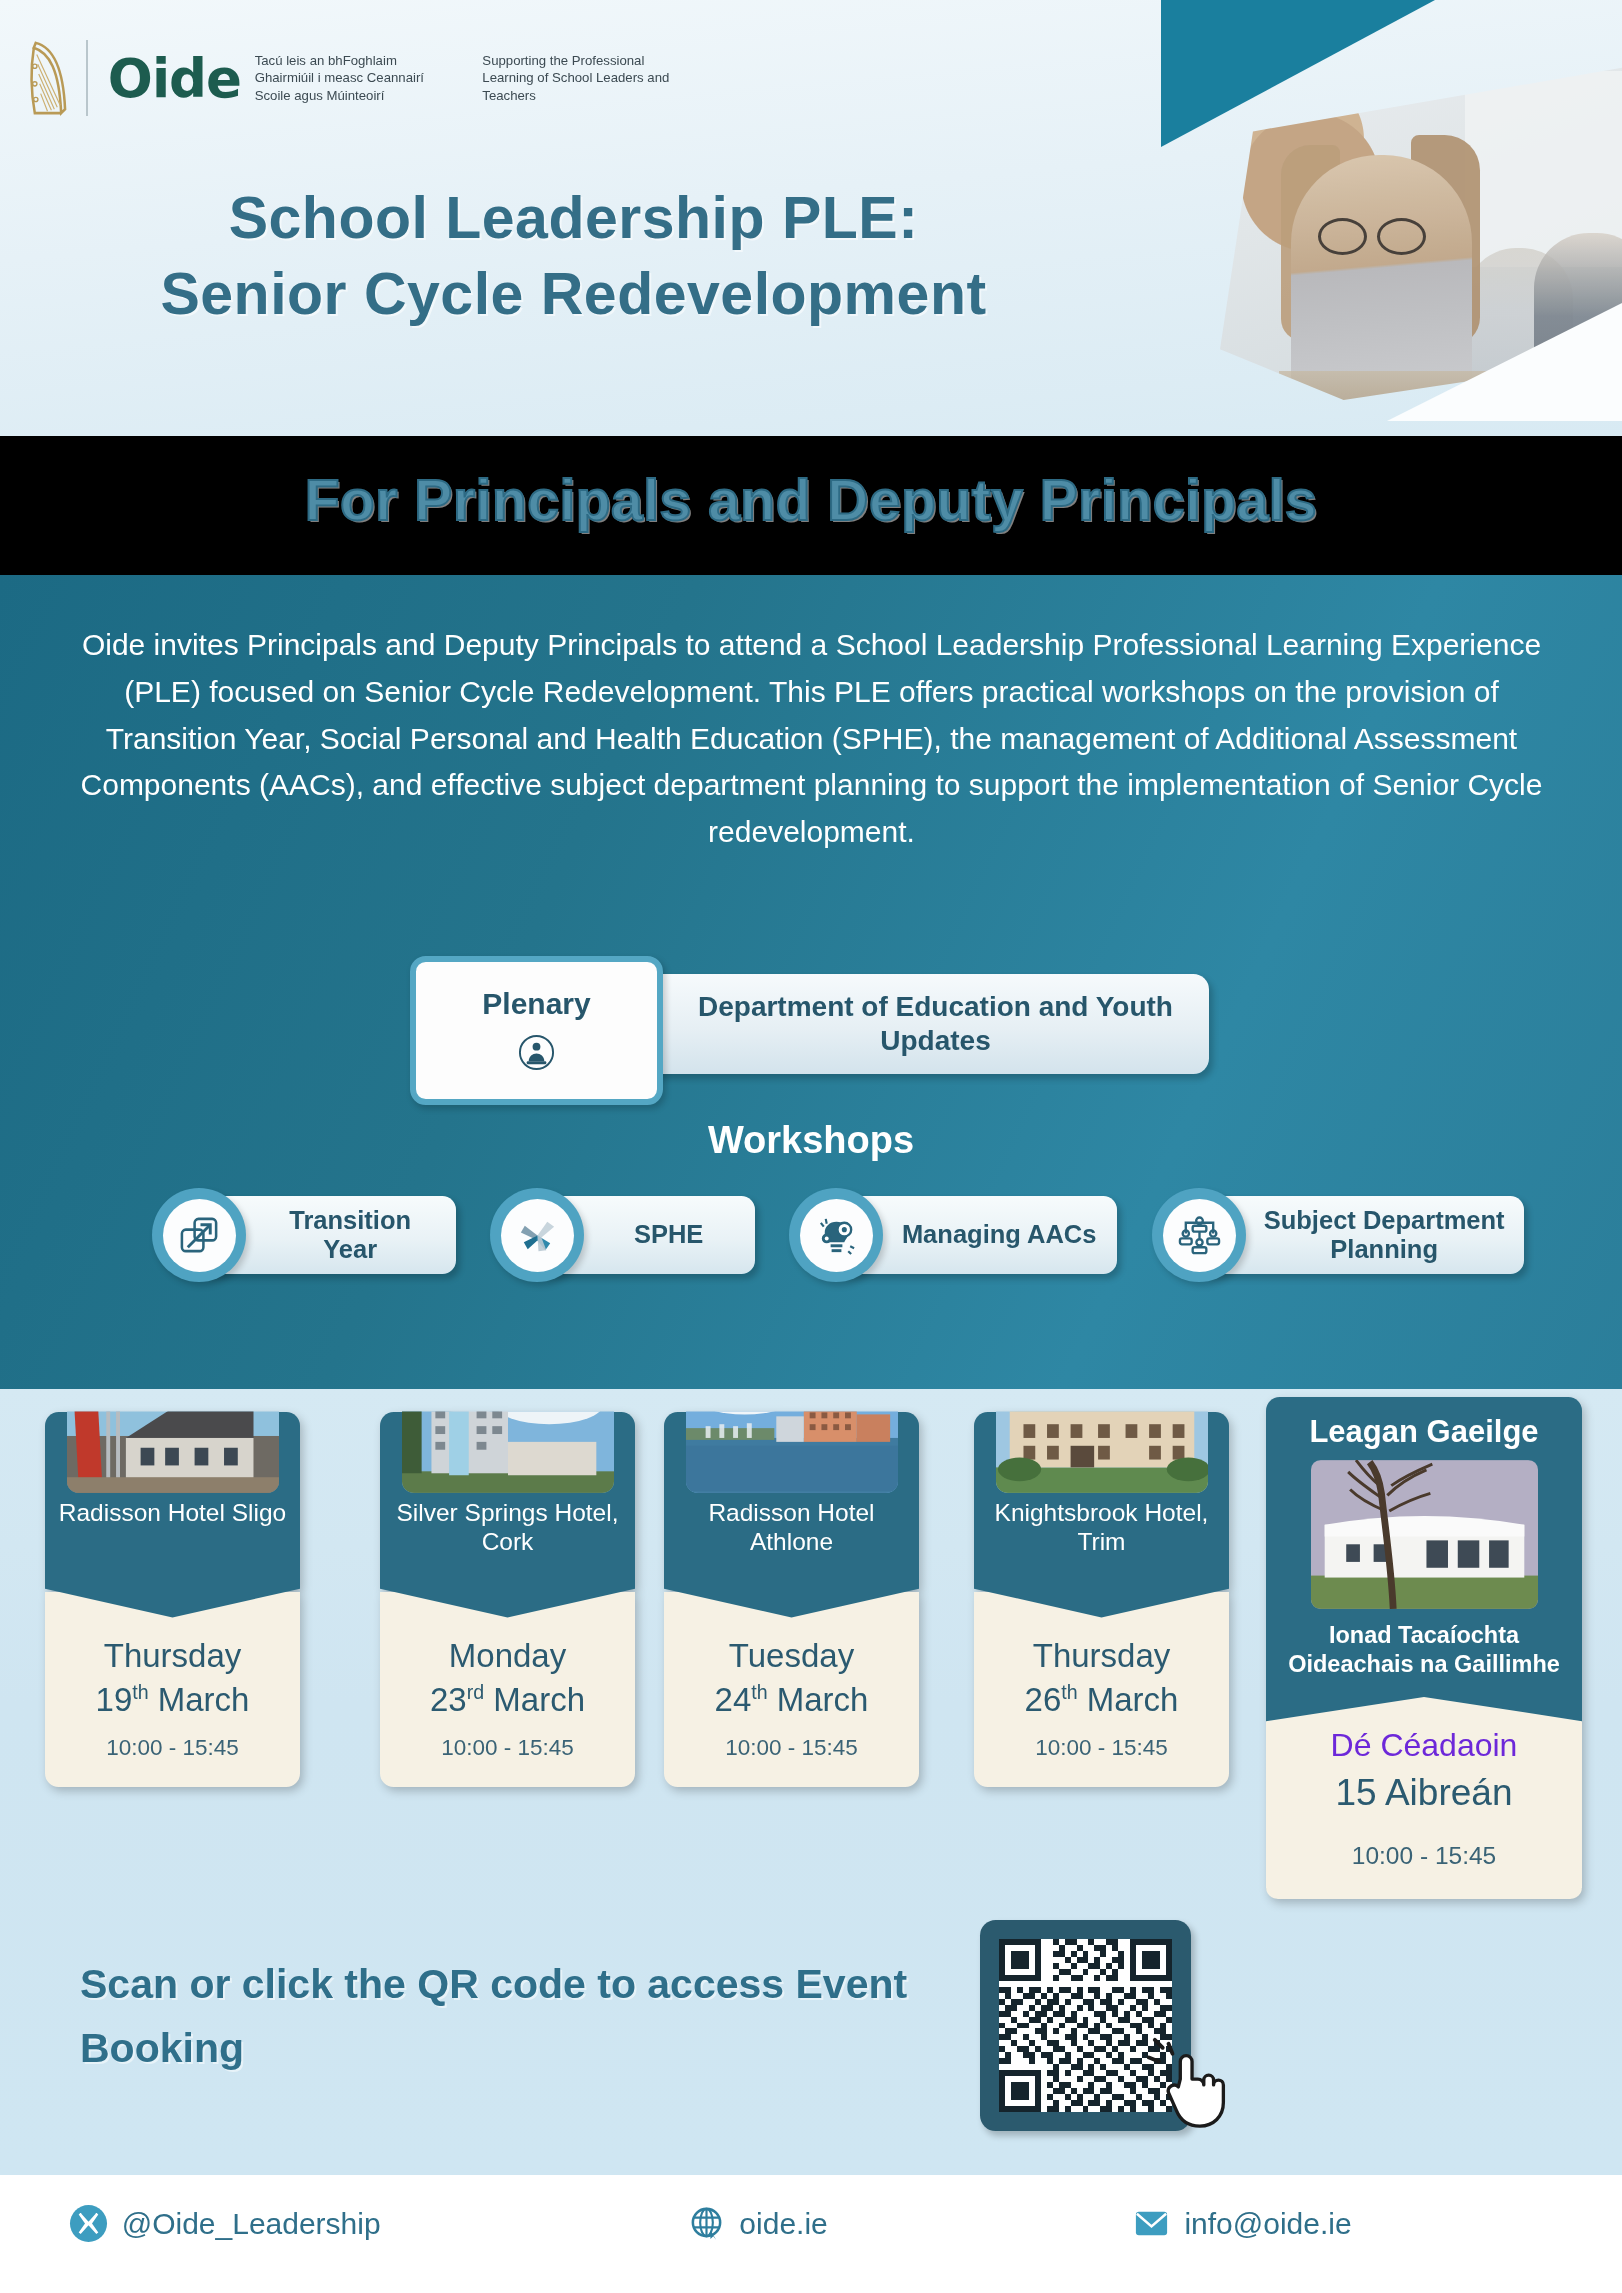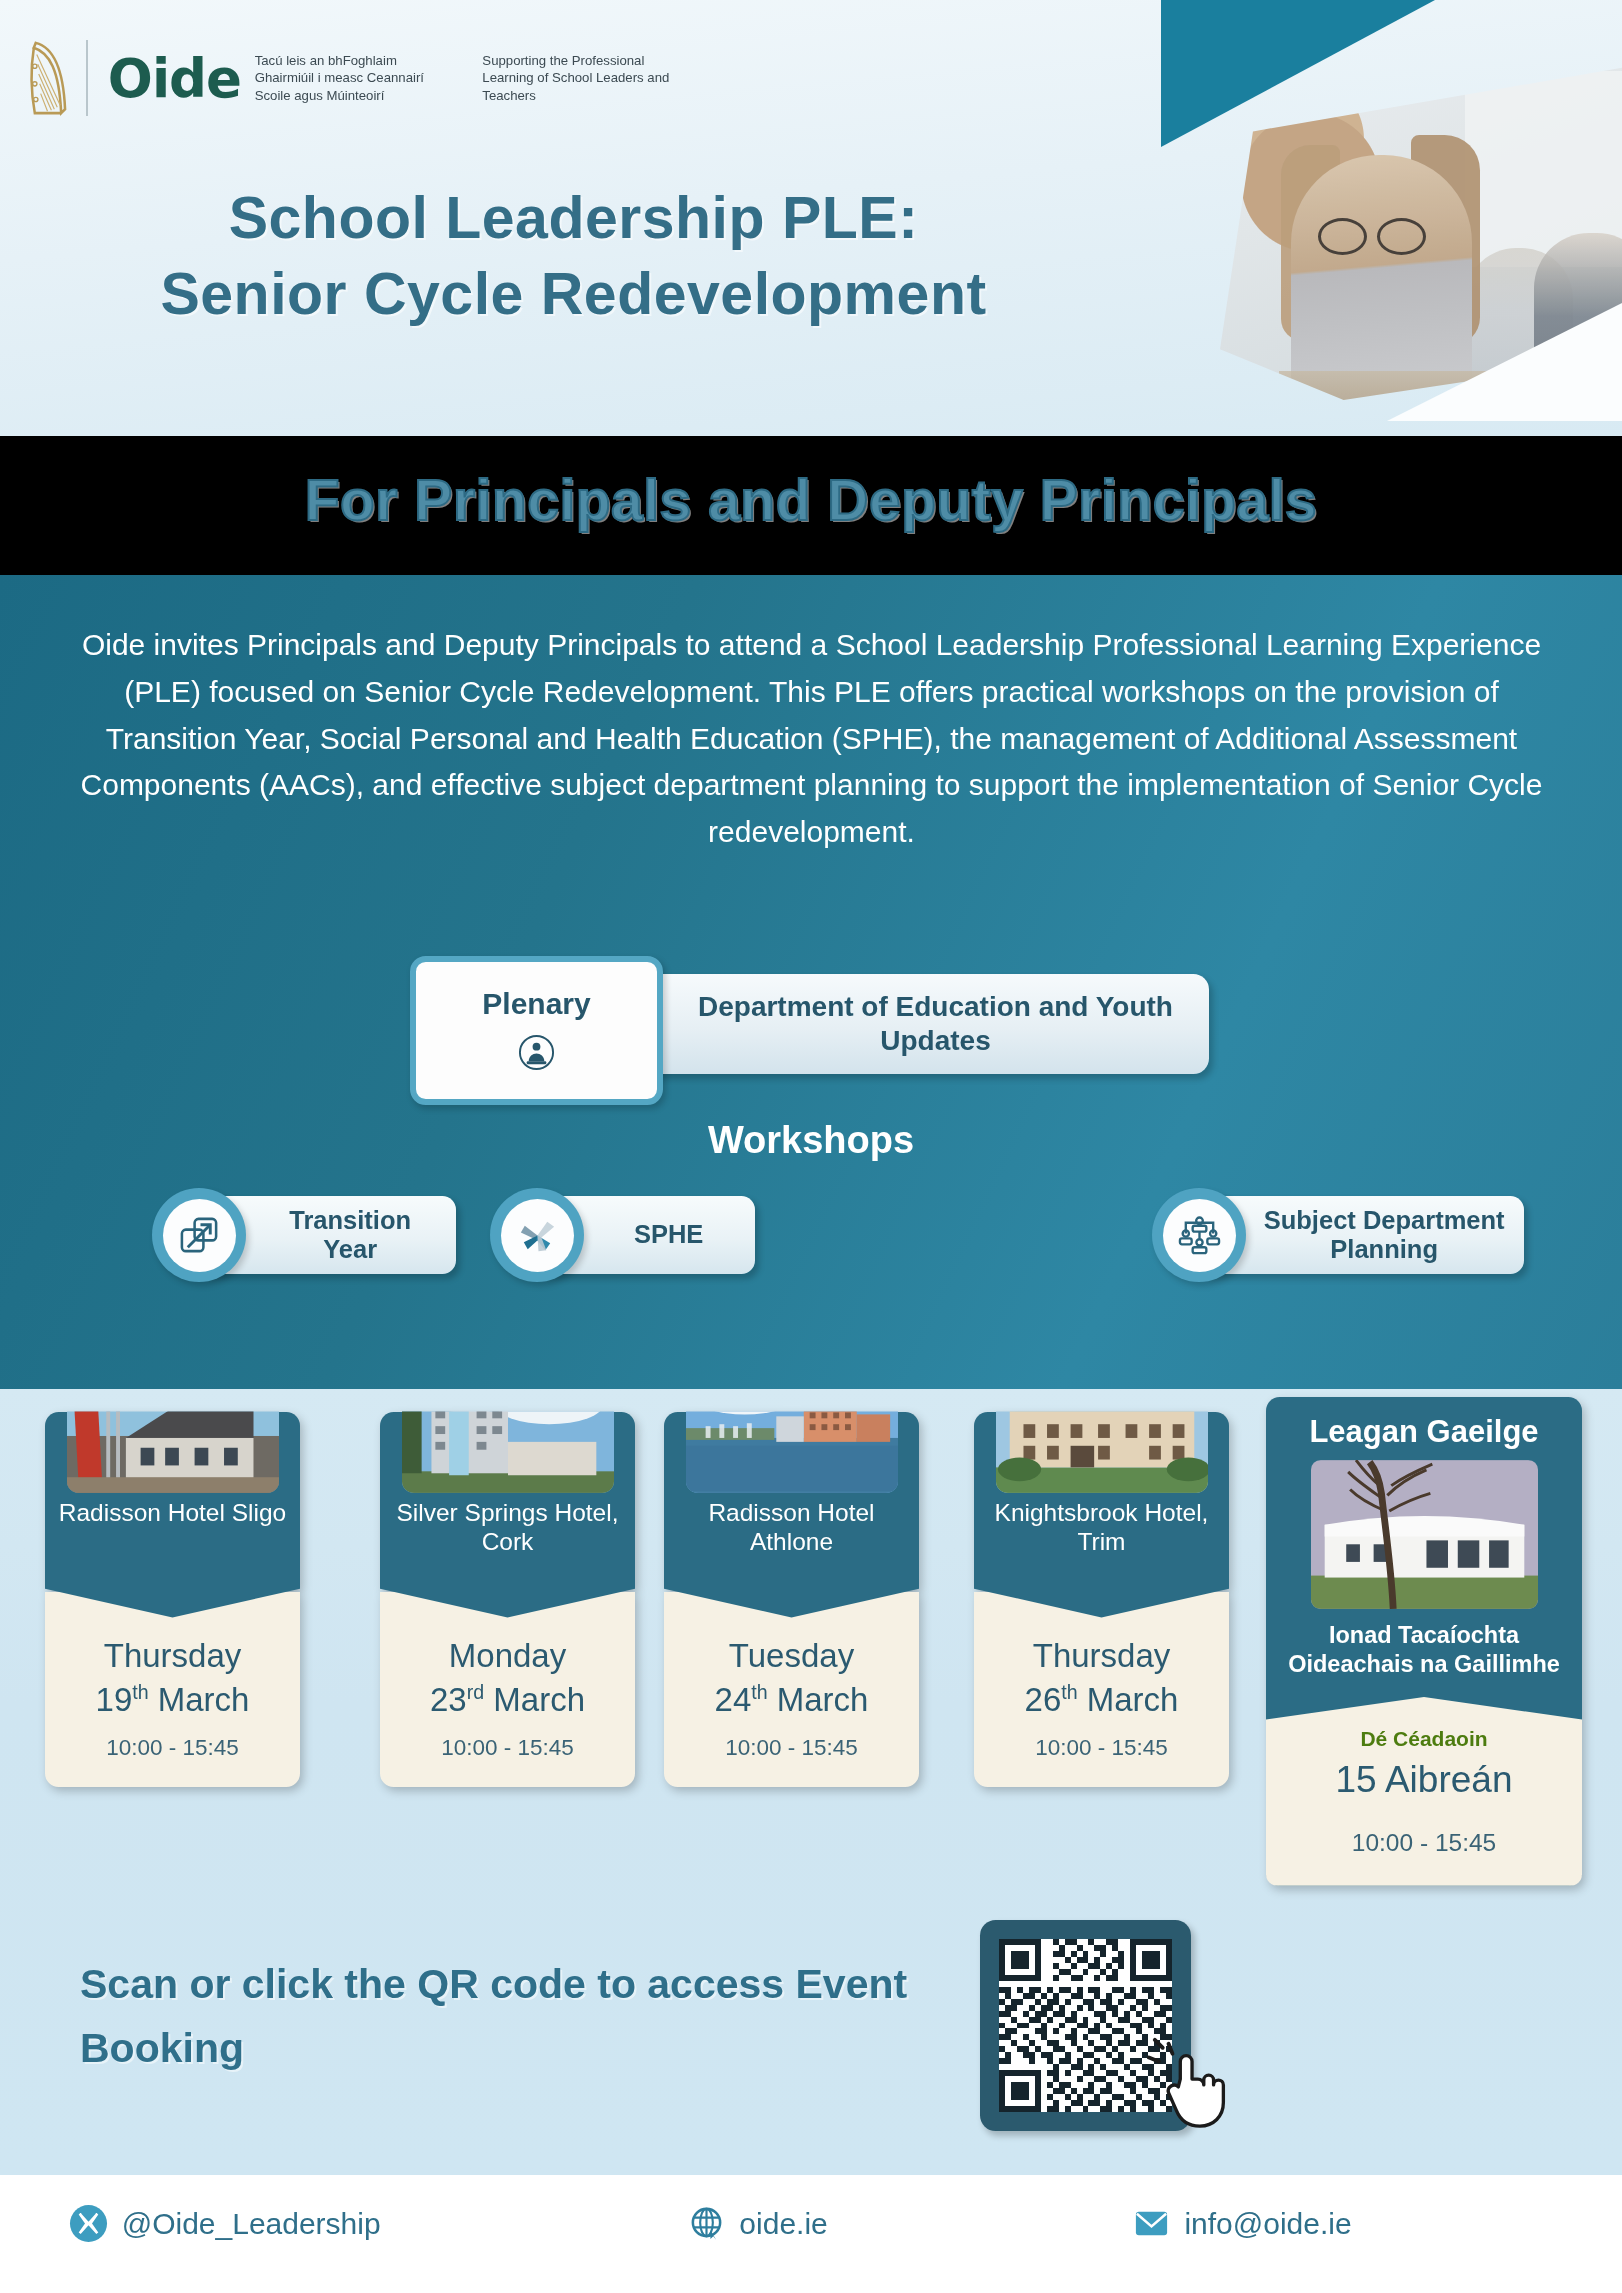--- a/index.html
+++ b/index.html
@@ -176,21 +176,21 @@
     filter:drop-shadow(3.9px 4.9px 4.9px rgba(0,0,0,.22));
   }
   .gtitle{text-align:center;color:#fff;font-size:31px;font-weight:bold;padding:5.9px 0 9.8px;}
   .gimg{width:227px;height:149px;margin:0 auto;border-radius:9.8px;overflow:hidden;}
   .gname{text-align:center;color:#fff;font-size:23.5px;line-height:1.24;padding:11.8px 9.8px 17.6px;font-weight:bold;}
   .gbody{
     background:#f6f1e4;border-radius:0 0 11.8px 11.8px;margin:0 -11.8px;
     padding:29px 9.8px 29px;text-align:center;
     clip-path:polygon(0 12%,50% 0,100% 12%,100% 100%,0 100%);
   }
-  .gday{font-size:21px;color:#4d7c0f;line-height:1.2;font-weight:bold;}
+  .gday{font-size:32px;color:#6d28d9;line-height:1.2;}
   .gdate{font-size:37px;color:#2b5a70;line-height:1.25;margin-top:5.9px;}
   .gtime{font-size:24.5px;color:#3a6376;margin-top:25.5px;}
 
   
   .qr-text{
     position:absolute;left:80px;top:564px;width:863px;
     font-size:41px;font-weight:bold;color:#2f6f8a;line-height:1.55;
     text-shadow:2px 2px 0 rgba(255,255,255,.5);
   }
   .qr-wrap{position:absolute;left:980px;top:531px;width:211px;height:211px;}
@@ -311,20 +311,39 @@
               <path d="M23 23 L10 13 L6 20 L19 26 Z" fill="#6d8fa3" opacity=".85"></path>
               <path d="M23 23 L33 9 L40 14 L27 25 Z" fill="#c8d5dd"></path>
               <path d="M23 23 L9 30 L13 37 L24 27 Z" fill="#1f6f90"></path>
               <path d="M23 23 L36 31 L31 38 L22 27 Z" fill="#2f88ab"></path>
               <path d="M23 23 L24 39 L32 38 L27 25 Z" fill="#b9c9d3" opacity=".9"></path>
             </svg>
           </div>
         </div>
       </div>
 
+      <div class="ws" style="left:637px;width:328px;">
+        <div class="ws-pill" style="width:281px;">
+          <span>Managing AACs</span>
+        </div>
+        <div class="ws-circ">
+          <div class="ws-circ-in">
+            <svg width="45" height="45" viewBox="0 0 46 46">
+              <path d="M23 9 c7 0 12 5 12 11 c0 5-3 7-4 10 l-16 0 c-1-3-4-5-4-10 c0-6 5-11 12-11 z" fill="#2a647c"></path>
+              <rect x="17" y="32" width="12" height="3" fill="#2a647c"></rect>
+              <rect x="18" y="37" width="10" height="3" fill="#2a647c"></rect>
+              <circle cx="31" cy="17" r="7" fill="#fff" stroke="#2a647c" stroke-width="2.4"></circle>
+              <circle cx="31" cy="17" r="2.6" fill="#2a647c"></circle>
+              <circle cx="13" cy="26" r="5" fill="#2a647c"></circle>
+              <circle cx="13" cy="26" r="2" fill="#fff"></circle>
+              <path d="M7 10 L10 14 M12 6 L13 11 M37 34 L41 36 M35 39 L38 42" stroke="#2a647c" stroke-width="2.2"></path>
+            </svg>
+          </div>
+        </div>
+      </div>
 
       <div class="ws" style="left:1000px;width:372px;">
         <div class="ws-pill" style="width:325px;">
           <span>Subject Department Planning</span>
         </div>
         <div class="ws-circ">
           <div class="ws-circ-in">
             <svg width="45" height="45" viewBox="0 0 46 46">
               <g fill="none" stroke="#2a647c" stroke-width="2.4">
                 <circle cx="23" cy="8" r="3.4"></circle>

